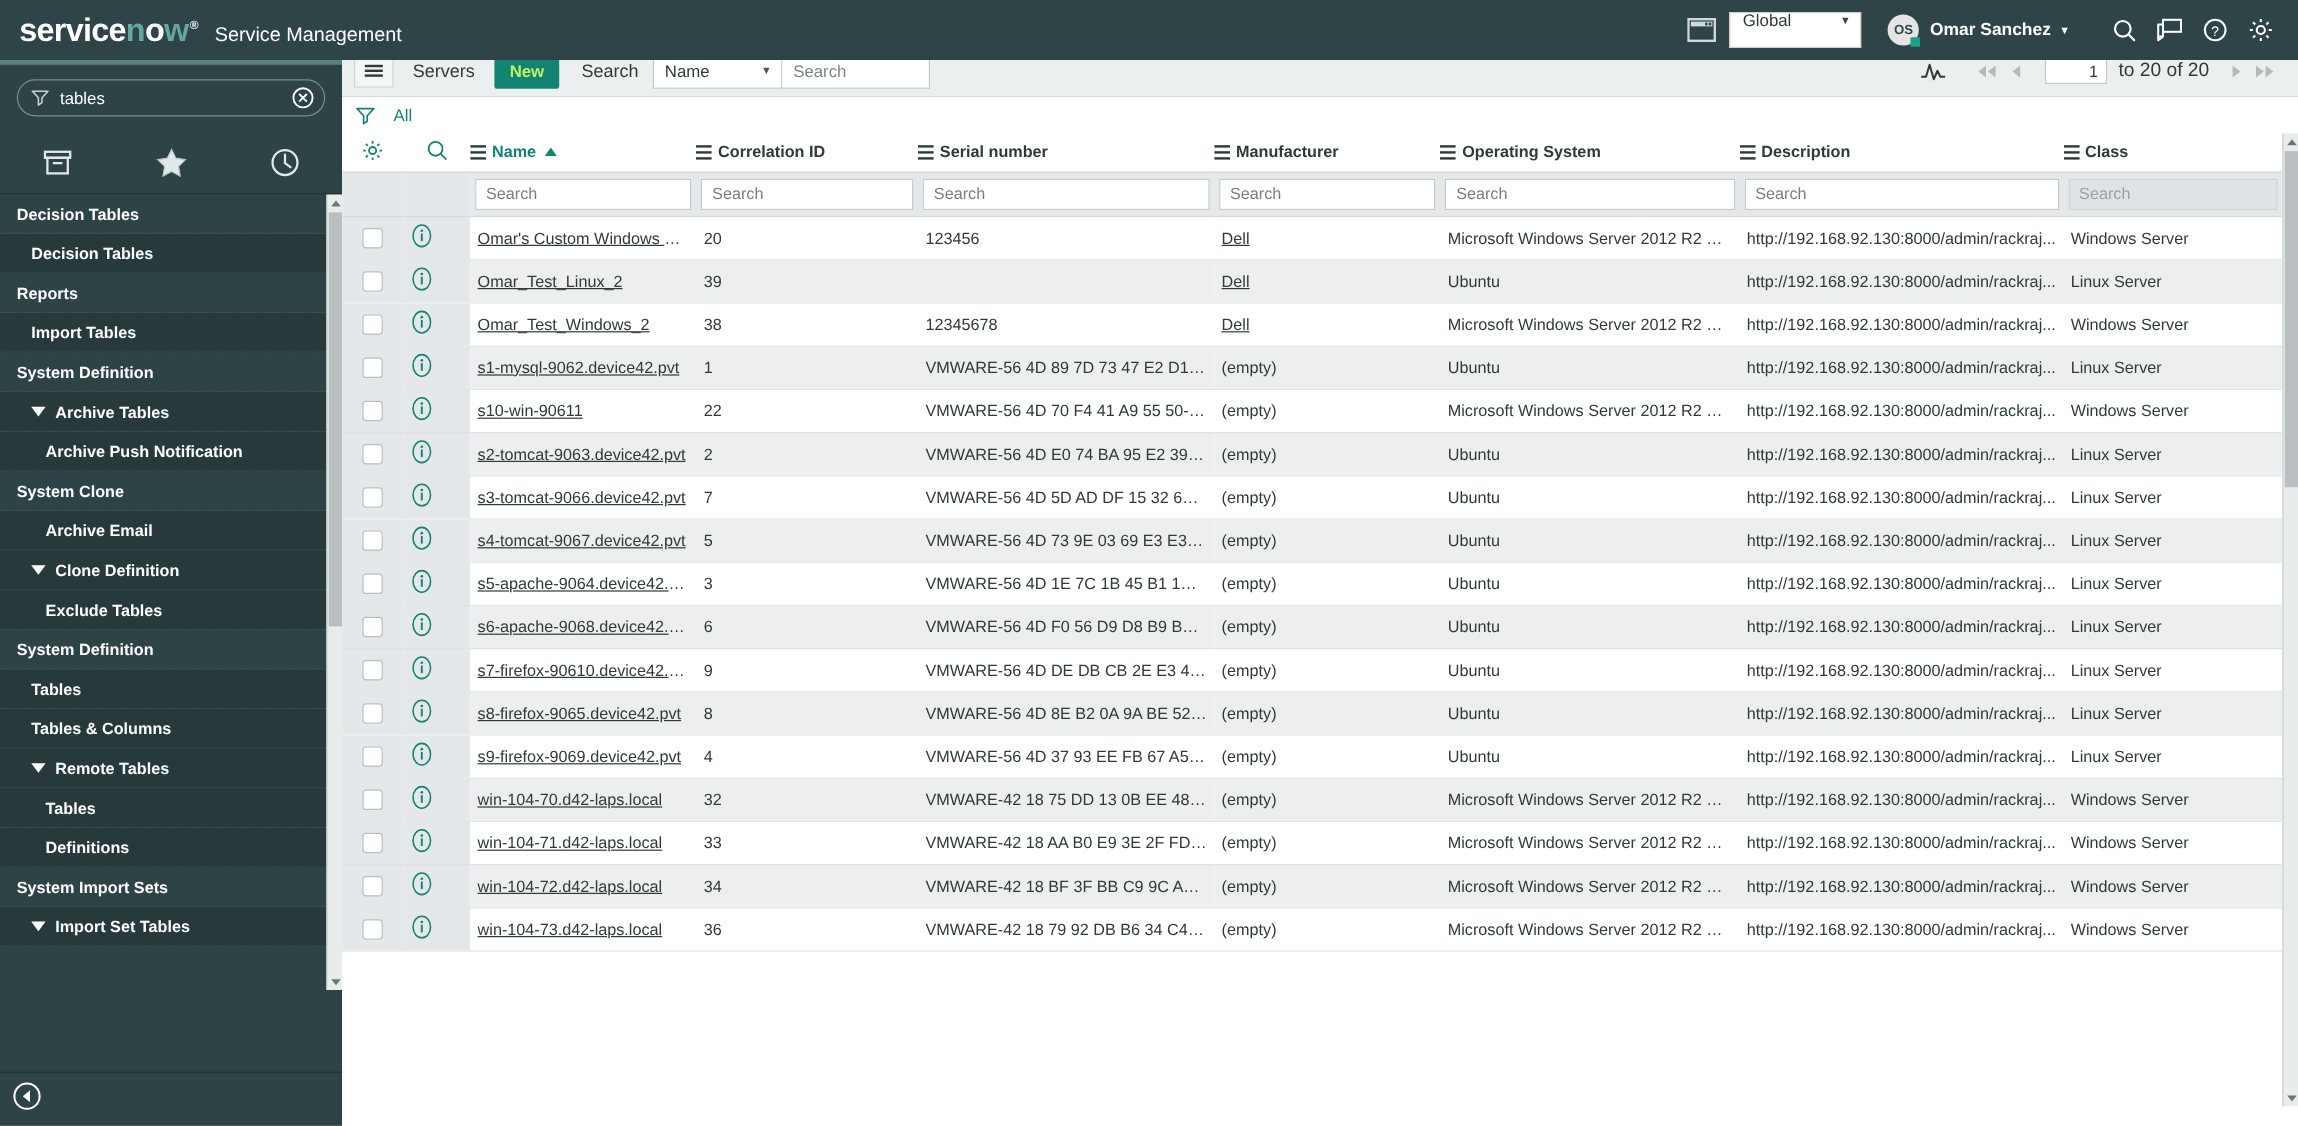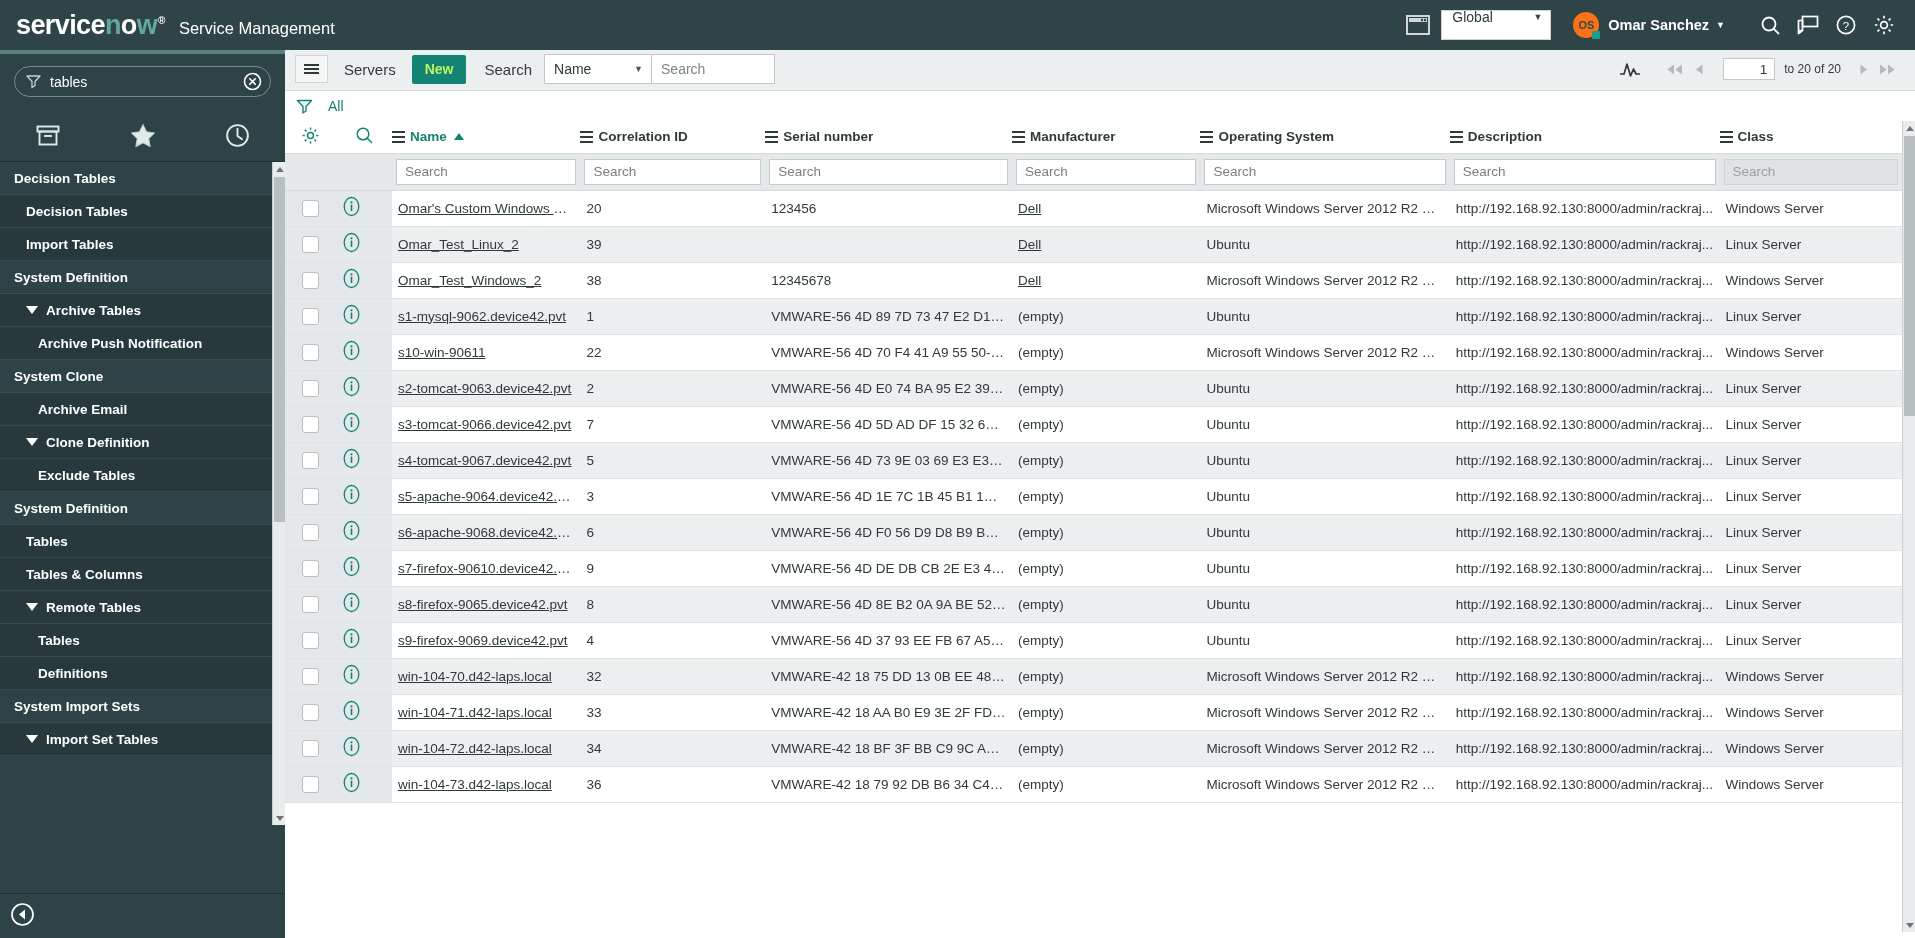--- a/index.html
+++ b/index.html
@@ -41,21 +41,21 @@
   #app-picker-icon { width: 26px; height: 22px; margin-right: 10px; display:flex; align-items:center; justify-content:center; }
   #scope-select {
     width: 110px; height: 30px; background: #fff; border: 1px solid #d0d0d0;
     display: flex; align-items: center; justify-content: space-between;
     padding: 0 8px 16px 10px; font-size: 14px; color: #2f3a3b; cursor: pointer;
     margin-right: 22px;
   }
   #scope-select .caret { font-size: 9px; color: #444; }
   #user-chip { display: flex; align-items: center; cursor: pointer; margin-right: 26px; }
   #avatar {
-    width: 26px; height: 26px; border-radius: 50%; background: #f97316;
+    width: 26px; height: 26px; border-radius: 50%; background: #e5e5e5;
     color: #35494b; font-size: 11px; font-weight: bold;
     display: flex; align-items: center; justify-content: center;
     position: relative; margin-right: 9px;
   }
   #avatar::after {
     content: ''; position: absolute; right: -1px; bottom: -1px;
     width: 8px; height: 8px; background: #1c9f8c; border-radius: 1px;
   }
   #user-name { color: #fff; font-size: 14.5px; font-weight: bold; margin-right: 7px; }
   #user-caret { color: #fff; font-size: 9px; }
@@ -124,21 +124,21 @@
     background: #b9bfc1; cursor: pointer;
   }
   #side-footer {
     position: absolute; bottom: 0; left: 0; width: 285px; height: 45px;
     background: #2d4345; display: flex; align-items: center; padding-left: 10px;
     border-top: 1px solid #1f3234;
   }
 
   
   #main {
-    position: absolute; top: 44px; left: 285px;
+    position: absolute; top: 34px; left: 285px;
     width: 1630px; height: 888px;
     background: #ffffff;
   }
   #main-accent { height: 4px; background: #5c8079; }
 
   #toolbar {
     height: 43px; background: #eceff0;
     display: flex; align-items: center; padding-left: 10px;
     border-bottom: 1px solid #d6dadb;
   }
@@ -167,21 +167,21 @@
   }
   #toolbar-search-input::placeholder { color: #7c8587; }
 
   #pager { margin-left: auto; display: flex; align-items: center; padding-right: 14px; gap: 3px; }
   .pg-btn { cursor: pointer; display: flex; align-items: center; padding: 0 3px; }
   #pg-input {
     width: 52px; height: 22px; border: 1px solid #c3c8c9; background: #fff;
     font-size: 13.5px; color: #2f3a3b; text-align: right; padding-right: 7px;
     margin: 0 6px; font-family: "Liberation Sans", sans-serif;
   }
-  #pg-range { font-size: 12px; color: #2f3a3b; margin-right: 7px; white-space: nowrap; }
+  #pg-range { font-size: 16px; color: #2f3a3b; margin-right: 7px; white-space: nowrap; }
 
   #breadcrumb-bar {
     height: 30px; background: #fff; display: flex; align-items: center;
     padding-left: 10px;
   }
   #bc-filter-icon { width: 19px; height: 19px; margin-right: 14px; cursor: pointer; }
   #bc-all { color: #138471; font-size: 14px; cursor: pointer; }
 
   
   #grid-wrap {
@@ -376,20 +376,23 @@
     </div>
   </div>
 
   <div id="nav-scroll">
     <div id="nav-list">
         <div class="nav-item nav-module">
           <span>Decision Tables</span>
         </div>
         <div class="nav-item nav-child">
           <span>Decision Tables</span>
+        </div>
+        <div class="nav-item nav-module">
+          <span>Reports</span>
         </div>
         <div class="nav-item nav-child">
           <span>Import Tables</span>
         </div>
         <div class="nav-item nav-module">
           <span>System Definition</span>
         </div>
         <div class="nav-item nav-expand">
           <span class="tri"></span>
           <span>Archive Tables</span>

